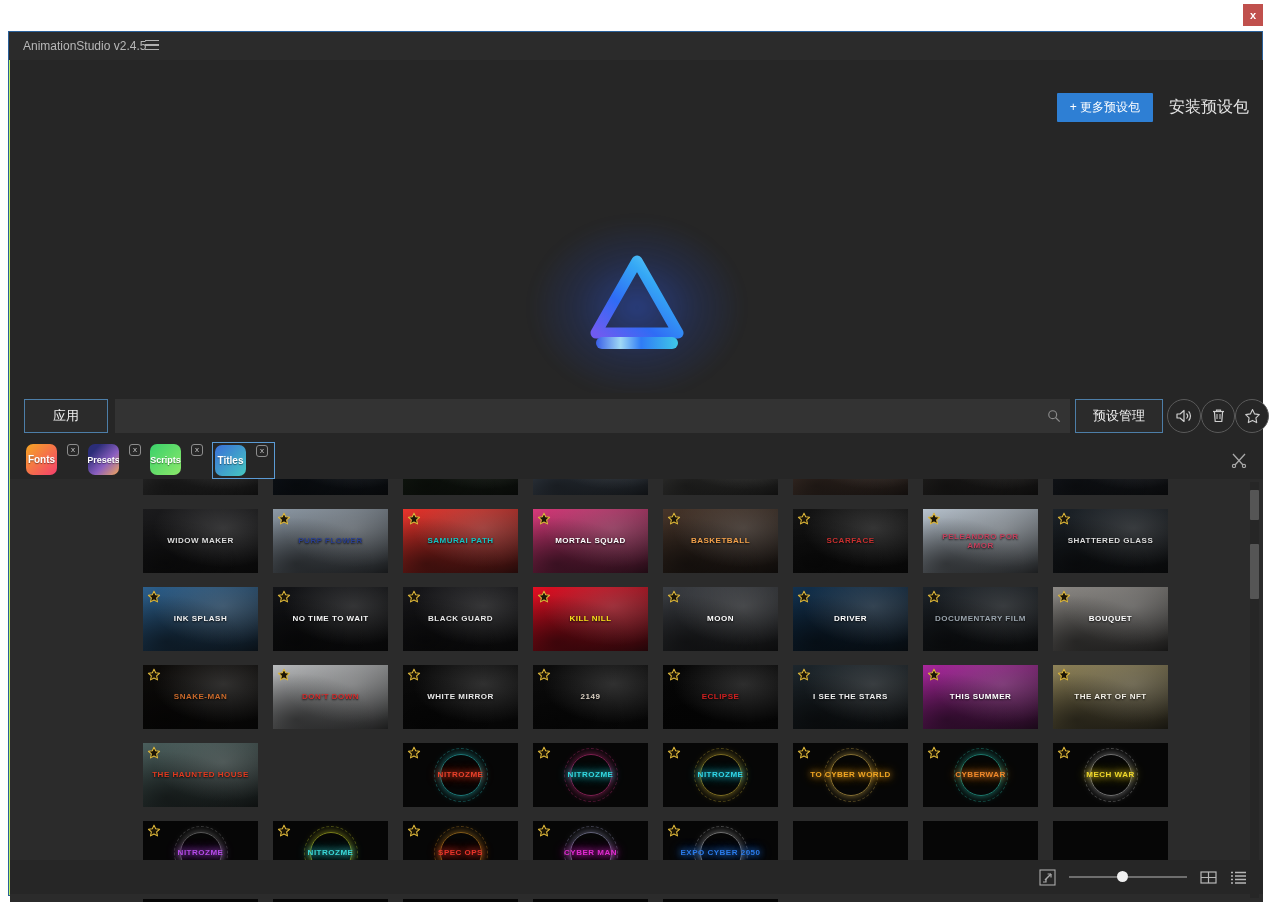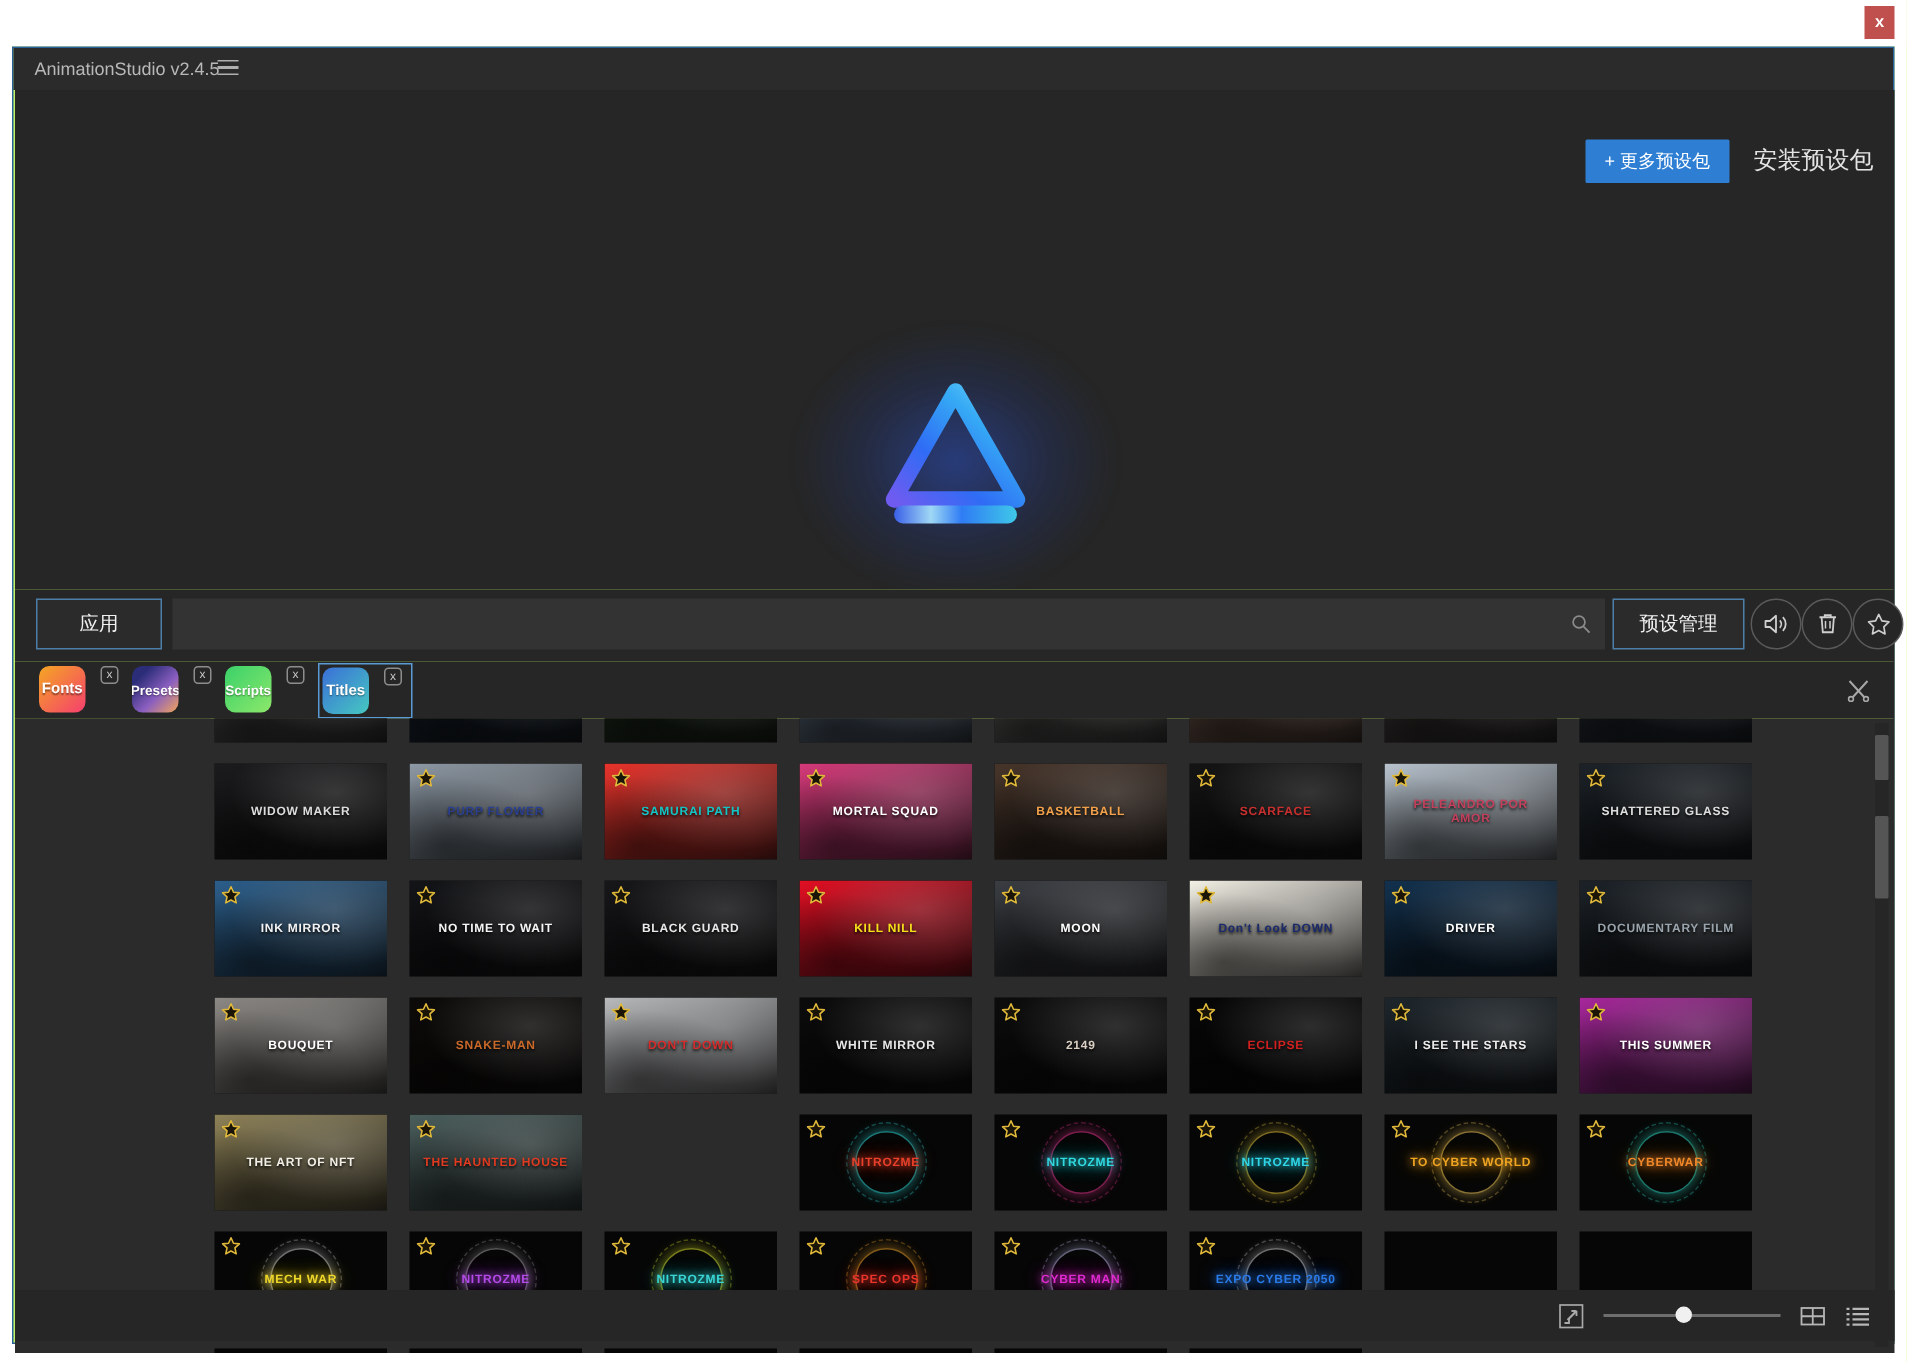--- a/index.html
+++ b/index.html
@@ -317,21 +317,21 @@
             </div>
             <div class="lbl" style="color: rgb(220, 220, 220); text-shadow: rgba(0, 0, 0, 0.85) 0px 1px 2px;">SHATTERED GLASS</div>
             <span class="star"><svg viewBox="0 0 16 16" width="14" height="14">
                 <path d="M8 1.3 L9.9 5.5 L14.4 6 L11 9.1 L12 13.6 L8 11.4 L4 13.6 L5 9.1 L1.6 6 L6.1 5.5 Z" fill="#1b1507" stroke="#e0b93a" stroke-width="1.2" stroke-linejoin="round"></path>
               </svg></span>
           </div>
           <div class="cell">
             <div class="art" style="background: linear-gradient(160deg, rgb(44, 95, 140) 0%, rgba(0, 0, 0, 0.75) 115%);">
               <div style="position: absolute; inset: 0px; background: radial-gradient(at 70% 30%, rgba(255, 255, 255, 0.16), rgba(0, 0, 0, 0) 62%), radial-gradient(at 20% 85%, rgba(0, 0, 0, 0.45), rgba(0, 0, 0, 0) 60%);"></div>
             </div>
-            <div class="lbl" style="color: rgb(242, 242, 242); text-shadow: rgba(0, 0, 0, 0.85) 0px 1px 2px;">INK MIRROR</div>
+            <div class="lbl" style="color: rgb(242, 242, 242); text-shadow: rgba(0, 0, 0, 0.85) 0px 1px 2px;">INK SPLASH</div>
             <span class="star"><svg viewBox="0 0 16 16" width="14" height="14">
                 <path d="M8 1.3 L9.9 5.5 L14.4 6 L11 9.1 L12 13.6 L8 11.4 L4 13.6 L5 9.1 L1.6 6 L6.1 5.5 Z" fill="#1b1507" stroke="#e0b93a" stroke-width="1.2" stroke-linejoin="round"></path>
               </svg></span>
           </div>
           <div class="cell">
             <div class="art" style="background: linear-gradient(160deg, rgb(19, 20, 23) 0%, rgba(0, 0, 0, 0.75) 115%);">
               <div style="position: absolute; inset: 0px; background: radial-gradient(at 70% 30%, rgba(255, 255, 255, 0.16), rgba(0, 0, 0, 0) 62%), radial-gradient(at 20% 85%, rgba(0, 0, 0, 0.45), rgba(0, 0, 0, 0) 60%);"></div>
             </div>
             <div class="lbl" style="color: rgb(245, 245, 245); text-shadow: rgba(0, 0, 0, 0.85) 0px 1px 2px;">NO TIME TO WAIT</div>
             <span class="star"><svg viewBox="0 0 16 16" width="14" height="14">
@@ -354,29 +354,20 @@
             <div class="lbl" style="color: rgb(246, 224, 26); text-shadow: rgba(0, 0, 0, 0.85) 0px 1px 2px;">KILL NILL</div>
             <span class="star"><svg viewBox="0 0 16 16" width="14" height="14">
                 <path d="M8 1.3 L9.9 5.5 L14.4 6 L11 9.1 L12 13.6 L8 11.4 L4 13.6 L5 9.1 L1.6 6 L6.1 5.5 Z" fill="#1b1507" stroke="#e0b93a" stroke-width="1.2" stroke-linejoin="round"></path>
               </svg></span>
           </div>
           <div class="cell">
             <div class="art" style="background: linear-gradient(160deg, rgb(58, 61, 66) 0%, rgba(0, 0, 0, 0.75) 115%);">
               <div style="position: absolute; inset: 0px; background: radial-gradient(at 70% 30%, rgba(255, 255, 255, 0.16), rgba(0, 0, 0, 0) 62%), radial-gradient(at 20% 85%, rgba(0, 0, 0, 0.45), rgba(0, 0, 0, 0) 60%);"></div>
             </div>
             <div class="lbl" style="color: rgb(255, 255, 255); text-shadow: rgba(0, 0, 0, 0.85) 0px 1px 2px;">MOON</div>
-            <span class="star"><svg viewBox="0 0 16 16" width="14" height="14">
-                <path d="M8 1.3 L9.9 5.5 L14.4 6 L11 9.1 L12 13.6 L8 11.4 L4 13.6 L5 9.1 L1.6 6 L6.1 5.5 Z" fill="#1b1507" stroke="#e0b93a" stroke-width="1.2" stroke-linejoin="round"></path>
-              </svg></span>
-          </div>
-          <div class="cell">
-            <div class="art" style="background: linear-gradient(160deg, rgb(244, 241, 230) 0%, rgba(0, 0, 0, 0.75) 115%);">
-              <div style="position: absolute; inset: 0px; background: radial-gradient(at 70% 30%, rgba(255, 255, 255, 0.16), rgba(0, 0, 0, 0) 62%), radial-gradient(at 20% 85%, rgba(0, 0, 0, 0.45), rgba(0, 0, 0, 0) 60%);"></div>
-            </div>
-            <div class="lbl" style="color: rgb(27, 42, 107); text-shadow: rgba(0, 0, 0, 0.85) 0px 1px 2px;">Don't Look DOWN</div>
             <span class="star"><svg viewBox="0 0 16 16" width="14" height="14">
                 <path d="M8 1.3 L9.9 5.5 L14.4 6 L11 9.1 L12 13.6 L8 11.4 L4 13.6 L5 9.1 L1.6 6 L6.1 5.5 Z" fill="#1b1507" stroke="#e0b93a" stroke-width="1.2" stroke-linejoin="round"></path>
               </svg></span>
           </div>
           <div class="cell">
             <div class="art" style="background: linear-gradient(160deg, rgb(18, 49, 78) 0%, rgba(0, 0, 0, 0.75) 115%);">
               <div style="position: absolute; inset: 0px; background: radial-gradient(at 70% 30%, rgba(255, 255, 255, 0.16), rgba(0, 0, 0, 0) 62%), radial-gradient(at 20% 85%, rgba(0, 0, 0, 0.45), rgba(0, 0, 0, 0) 60%);"></div>
             </div>
             <div class="lbl" style="color: rgb(255, 255, 255); text-shadow: rgba(0, 0, 0, 0.85) 0px 1px 2px;">DRIVER</div>
             <span class="star"><svg viewBox="0 0 16 16" width="14" height="14">

